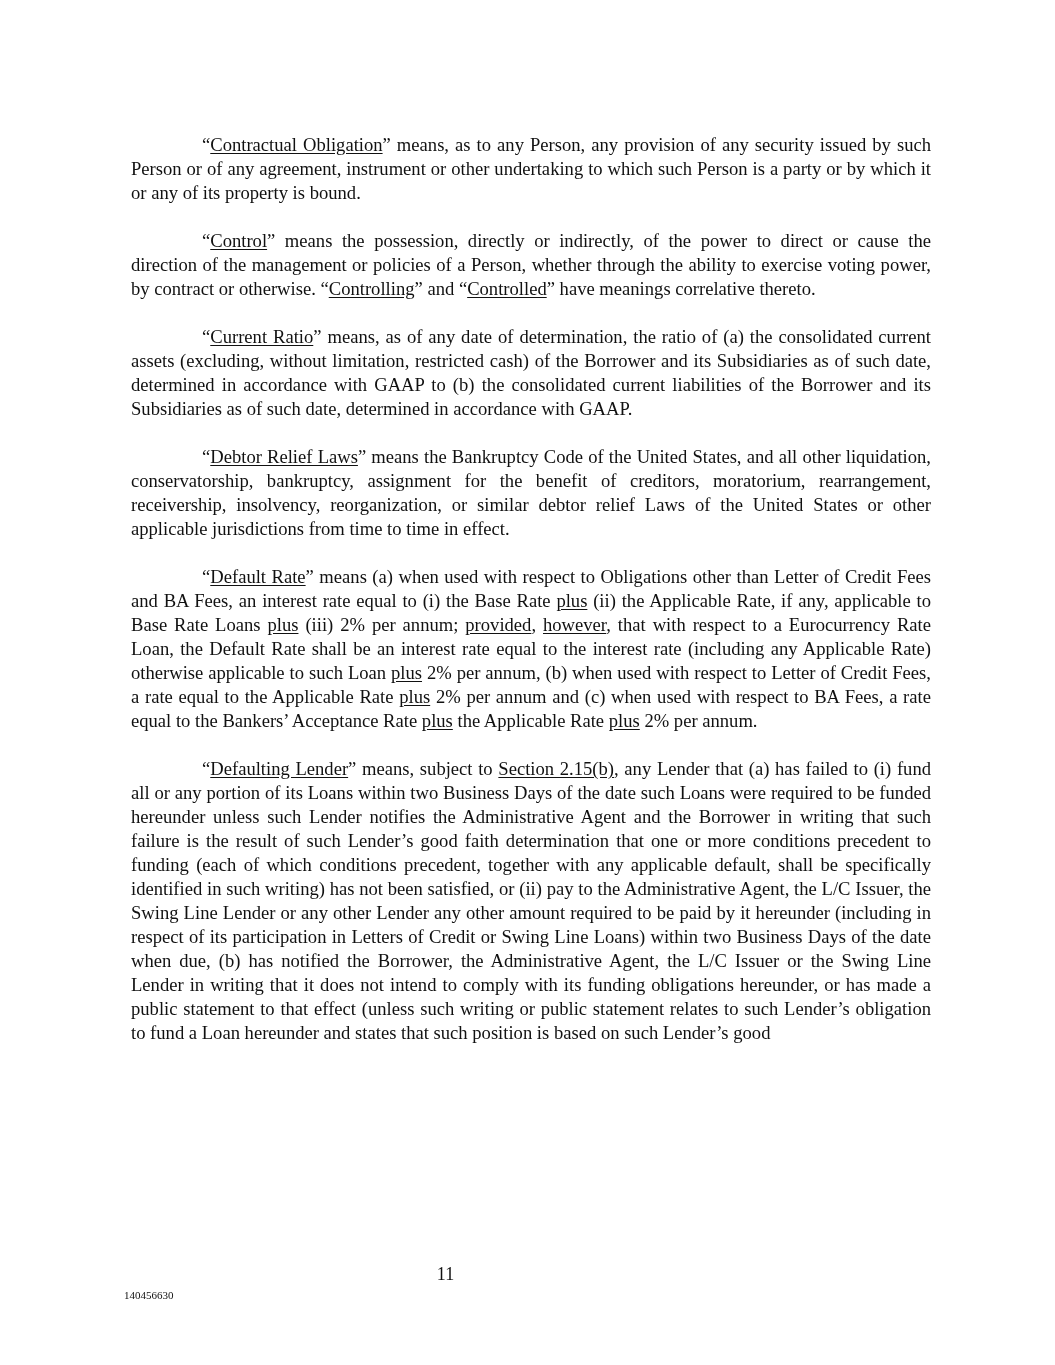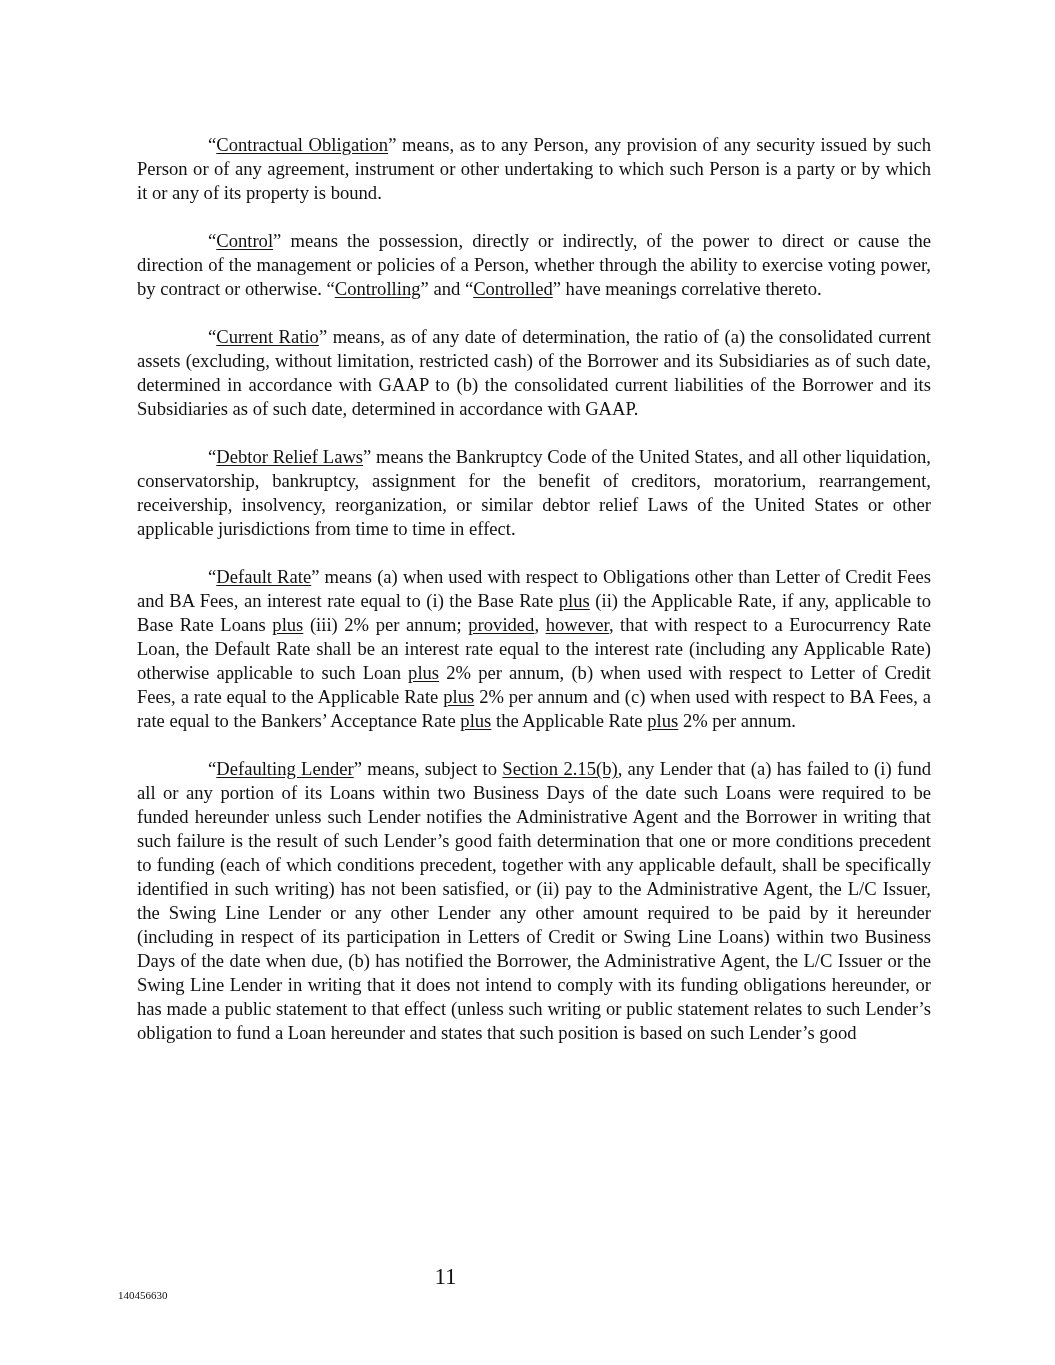--- a/index.html
+++ b/index.html
@@ -2,29 +2,29 @@
 <html><head>
 <meta charset="utf-8">
 <style>
   html, body { margin: 0; padding: 0; background: #ffffff; }
   body { width: 1055px; height: 1365px; position: relative; overflow: hidden; }
   .page {
     position: absolute; left: 124px; top: 133px; width: 807px;
     font-family: "Liberation Serif", "DejaVu Serif", serif;
     font-size: 18.6px; line-height: 24px; color: #111111;
   }
-  .para { text-align: justify; text-indent: 71px; margin: 0 0 24px 13px; }
+  .para { text-align: justify; text-indent: 71px; margin: 0 0 24px 7px; }
   .u { text-decoration: underline; text-underline-offset: 2px; }
   .i { }
   .page-number {
     position: absolute; left: 0; width: 891px; top: 1264px; text-align: center;
-    font-family: "Liberation Serif", "DejaVu Serif", serif; font-size: 23px; color: #111;
+    font-family: "Liberation Serif", "DejaVu Serif", serif; font-size: 18px; color: #111;
   }
   .doc-id {
-    position: absolute; left: 118px; top: 1289px;
+    position: absolute; left: 124px; top: 1289px;
     font-family: "Liberation Serif", "DejaVu Serif", serif; font-size: 11px; color: #111;
   }
 </style>
 </head>
 <body>
 
 <div class="page">
   <p class="para"><span>“</span><span class="u">Contractual Obligation</span><span>” means, as to any Person, any provision of any security issued by such Person or of any agreement, instrument or other undertaking to which such Person is a party or by which it or any of its property is bound.</span></p>
   <p class="para"><span>“</span><span class="u">Control</span><span>” means the possession, directly or indirectly, of the power to direct or cause the direction of the management or policies of a Person, whether through the ability to exercise voting power, by contract or otherwise.  “</span><span class="u">Controlling</span><span>” and “</span><span class="u">Controlled</span><span>” have meanings correlative thereto.</span></p>
   <p class="para"><span>“</span><span class="u">Current Ratio</span><span>” means, as of any date of determination, the ratio of (a) the consolidated current assets (excluding, without limitation, restricted cash) of the Borrower and its Subsidiaries as of such date, determined in accordance with GAAP </span><span class="i">to</span><span> (b) the consolidated current liabilities of the Borrower and its Subsidiaries as of such date, determined in accordance with GAAP.</span></p>

